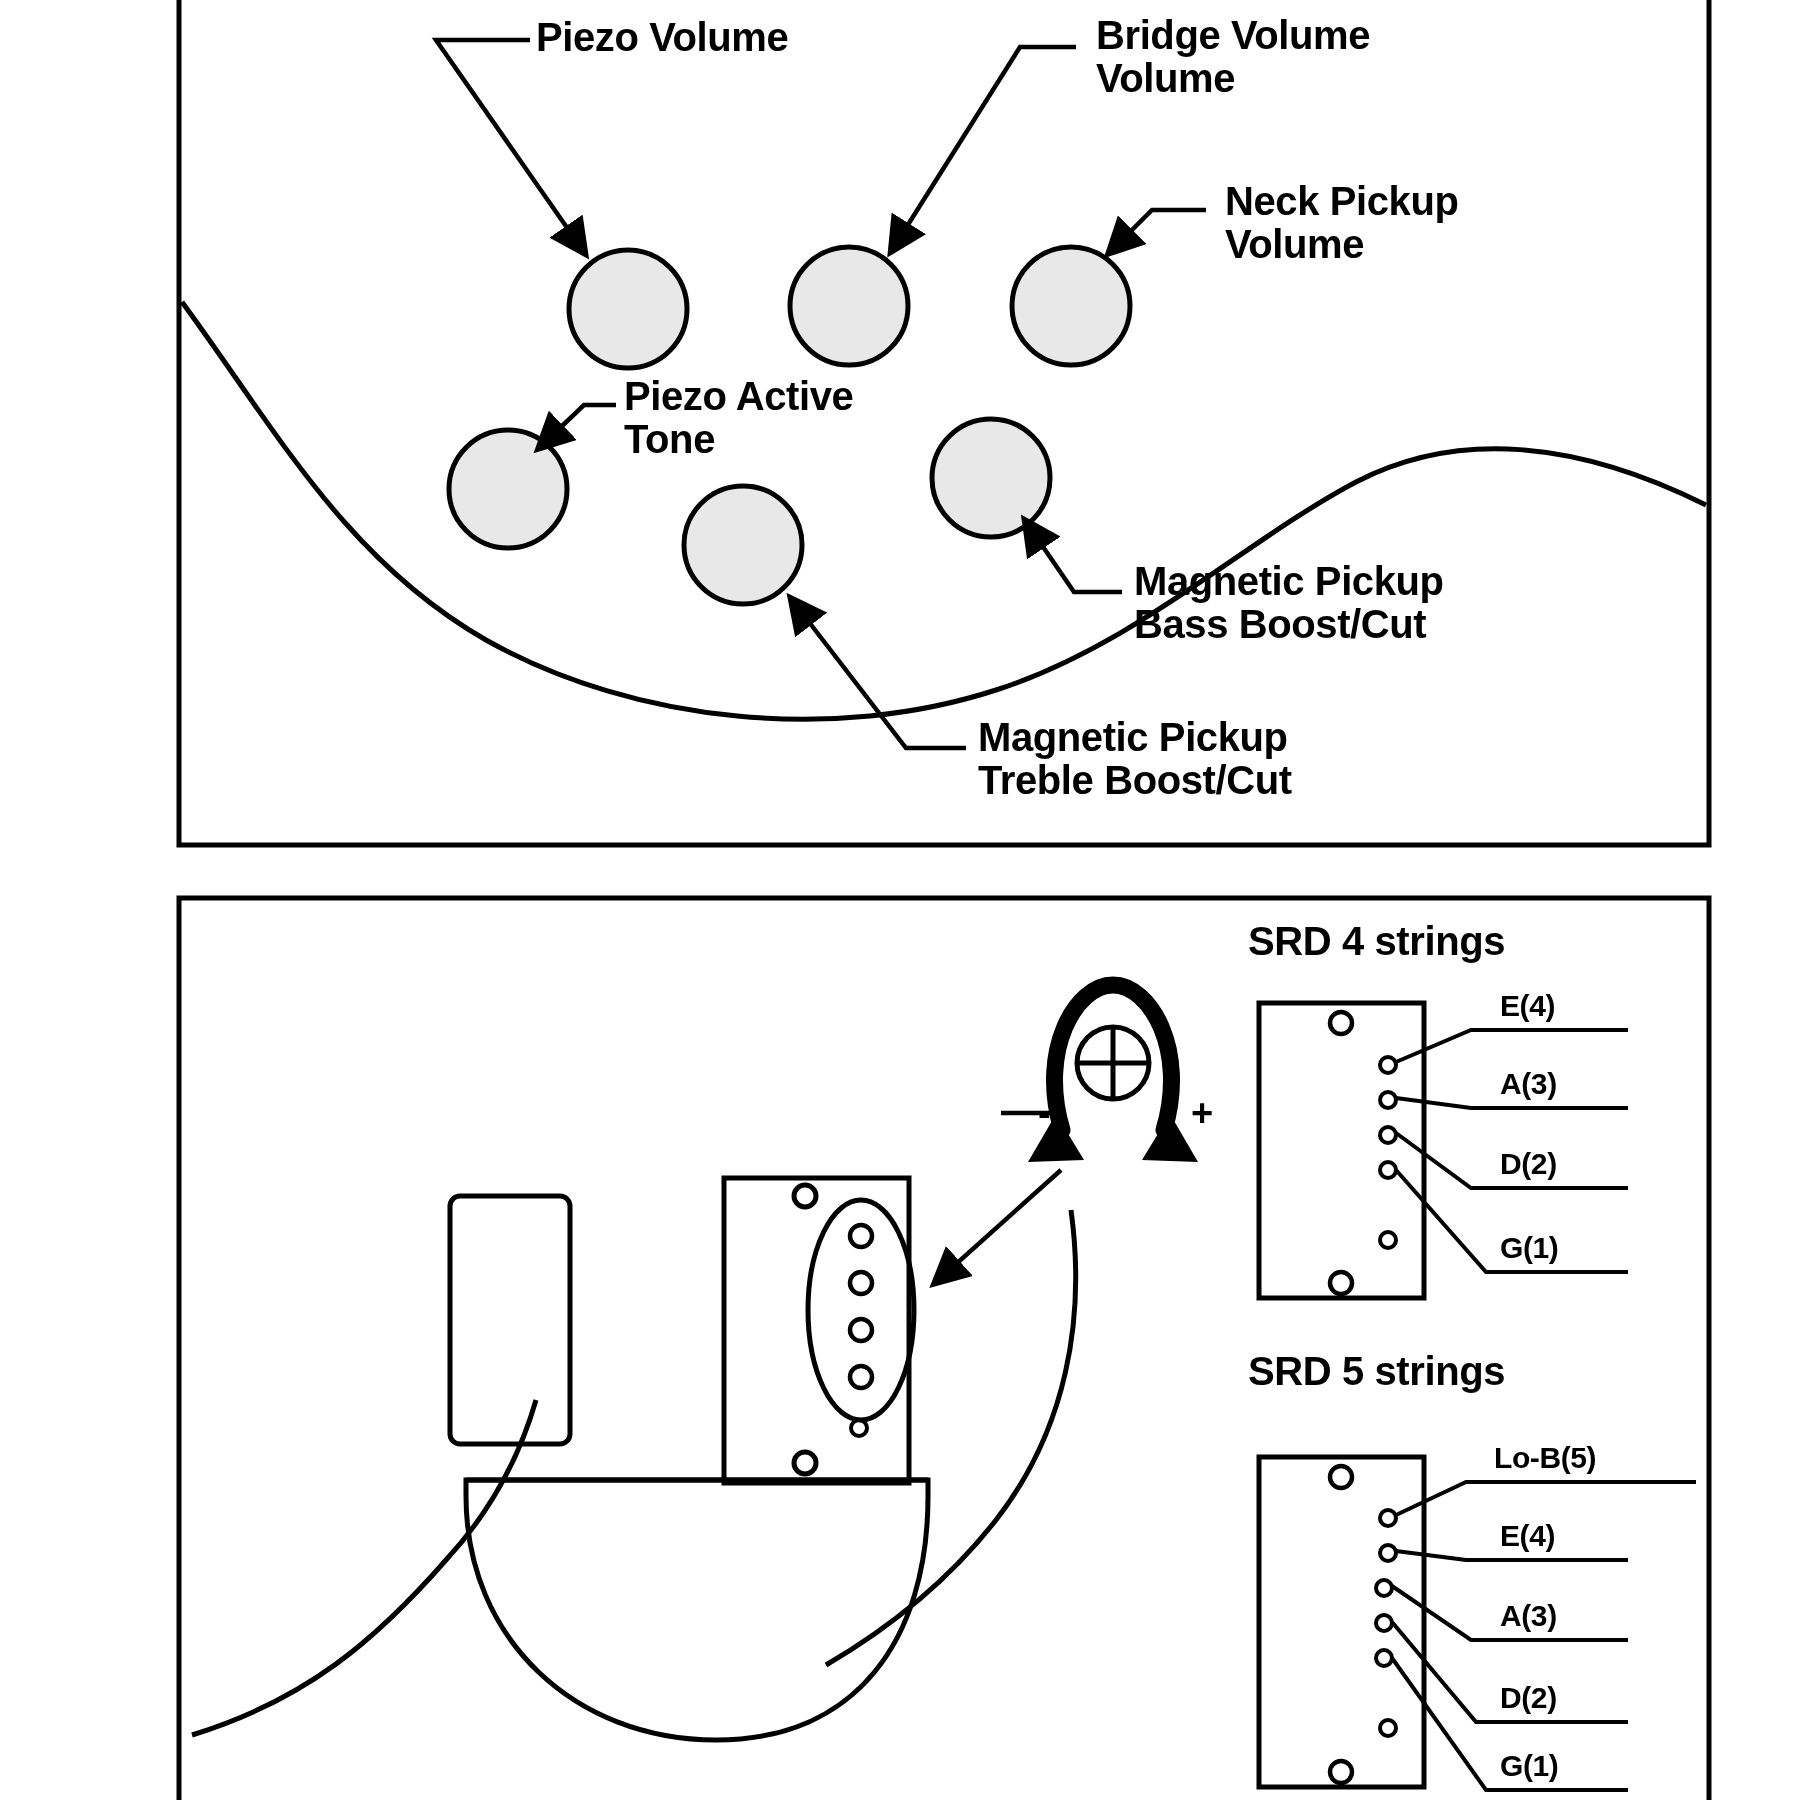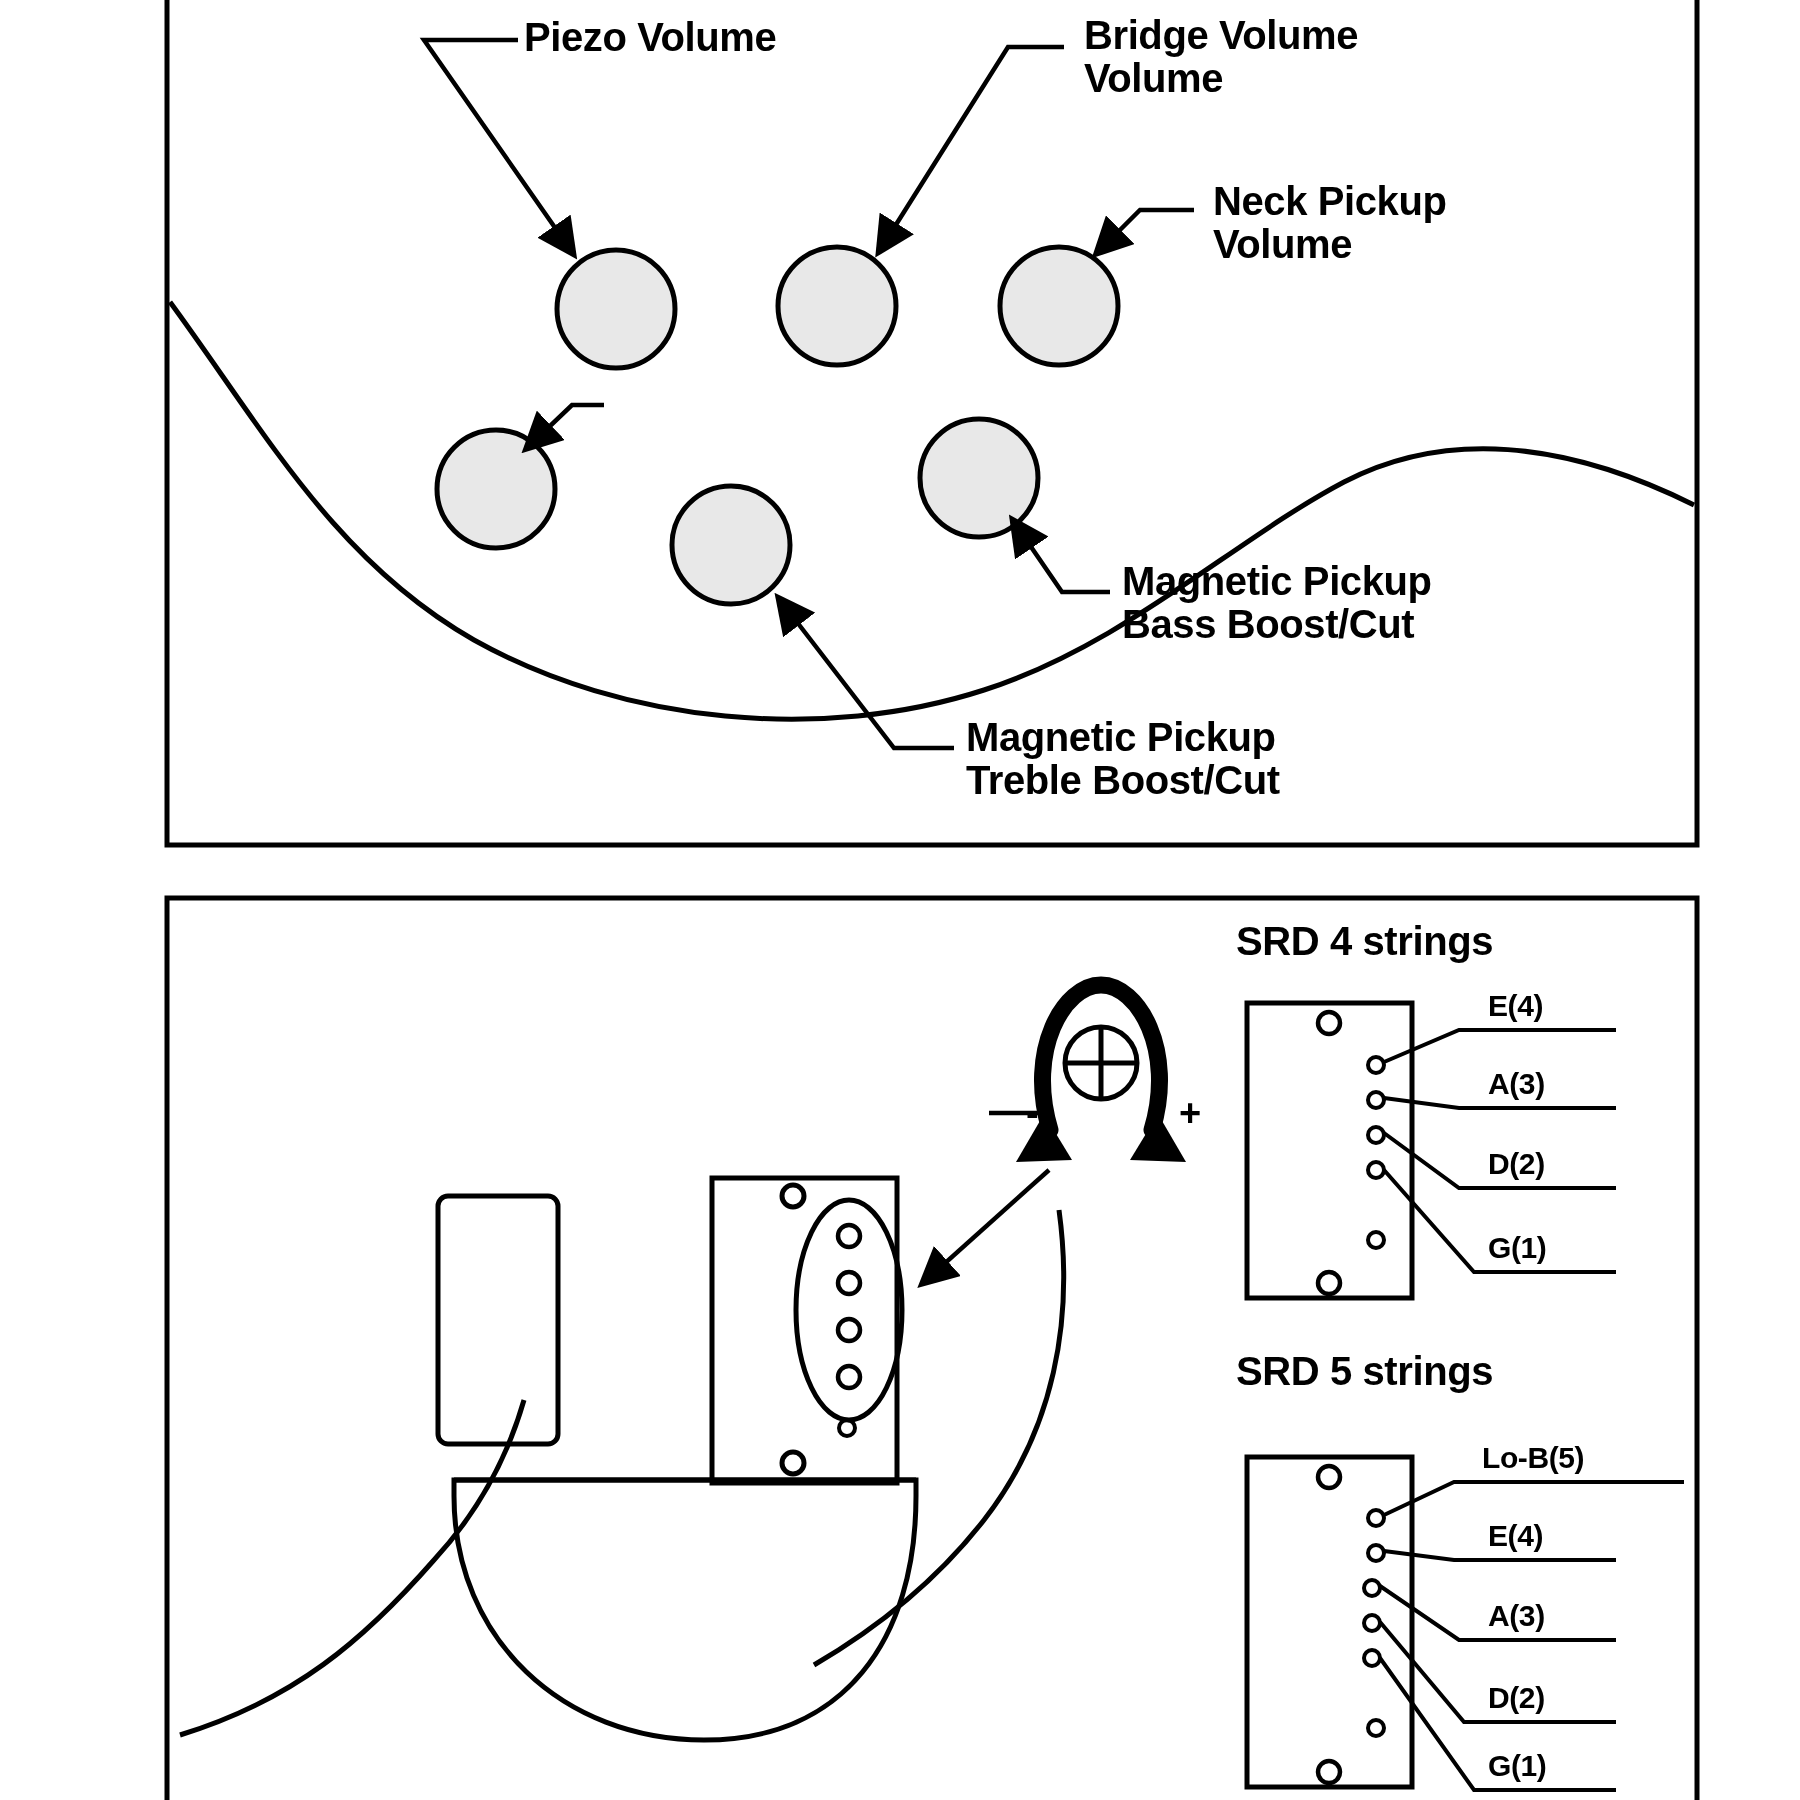--- a/index.html
+++ b/index.html
@@ -9,21 +9,21 @@
   }
   body {
     width: 1800px;
     height: 1800px;
     font-family: "Liberation Sans", sans-serif;
     position: relative;
     overflow: hidden;
   }
   #stage {
     position: absolute;
-    left: 4px;
+    left: 16px;
     top: 0;
     width: 1636px;
     height: 1800px;
   }
   svg.layer {
     position: absolute;
     left: 0;
     top: 0;
     width: 1800px;
     height: 1800px;
@@ -152,20 +152,22 @@
   </svg>
 
   <div class="lbl sz-big" style="left:520px; top:16px;">Piezo Volume</div>
 
   <div class="lbl sz-big" style="left:1080px; top:14px;">Bridge Volume
 Volume</div>
 
   <div class="lbl sz-big" style="left:1200px; top:180px;margin-left:9px;">Neck Pickup
 Volume</div>
 
+  <div class="lbl sz-big" style="left:608px; top:375px;">Piezo Active
+Tone</div>
 
   <div class="lbl sz-big" style="left:1118px; top:560px;">Magnetic Pickup
 Bass Boost/Cut</div>
 
   <div class="lbl sz-big" style="left:962px; top:716px;">Magnetic Pickup
 Treble Boost/Cut</div>
 
 
   <span class="sign" style="left:1022px; top:1092px;">-</span>
 

